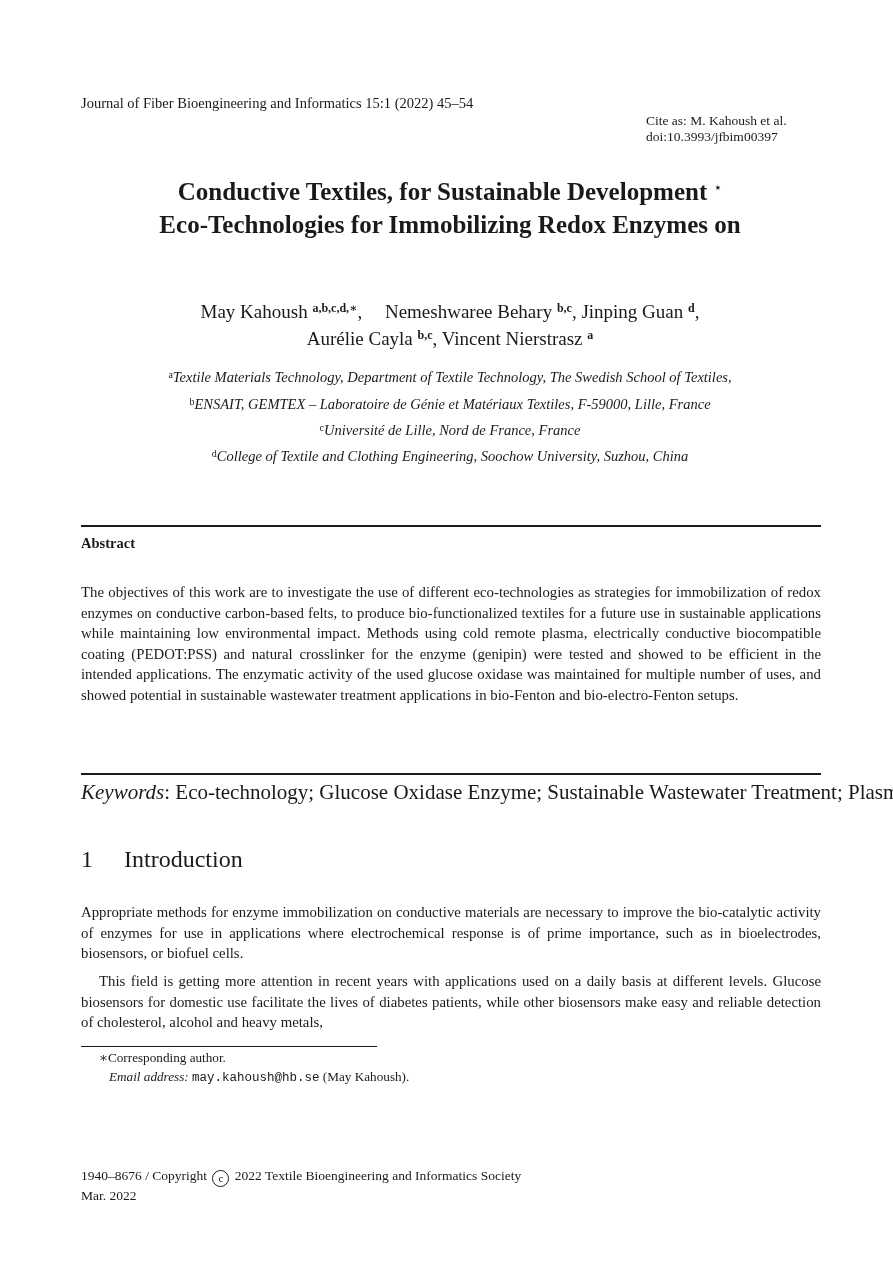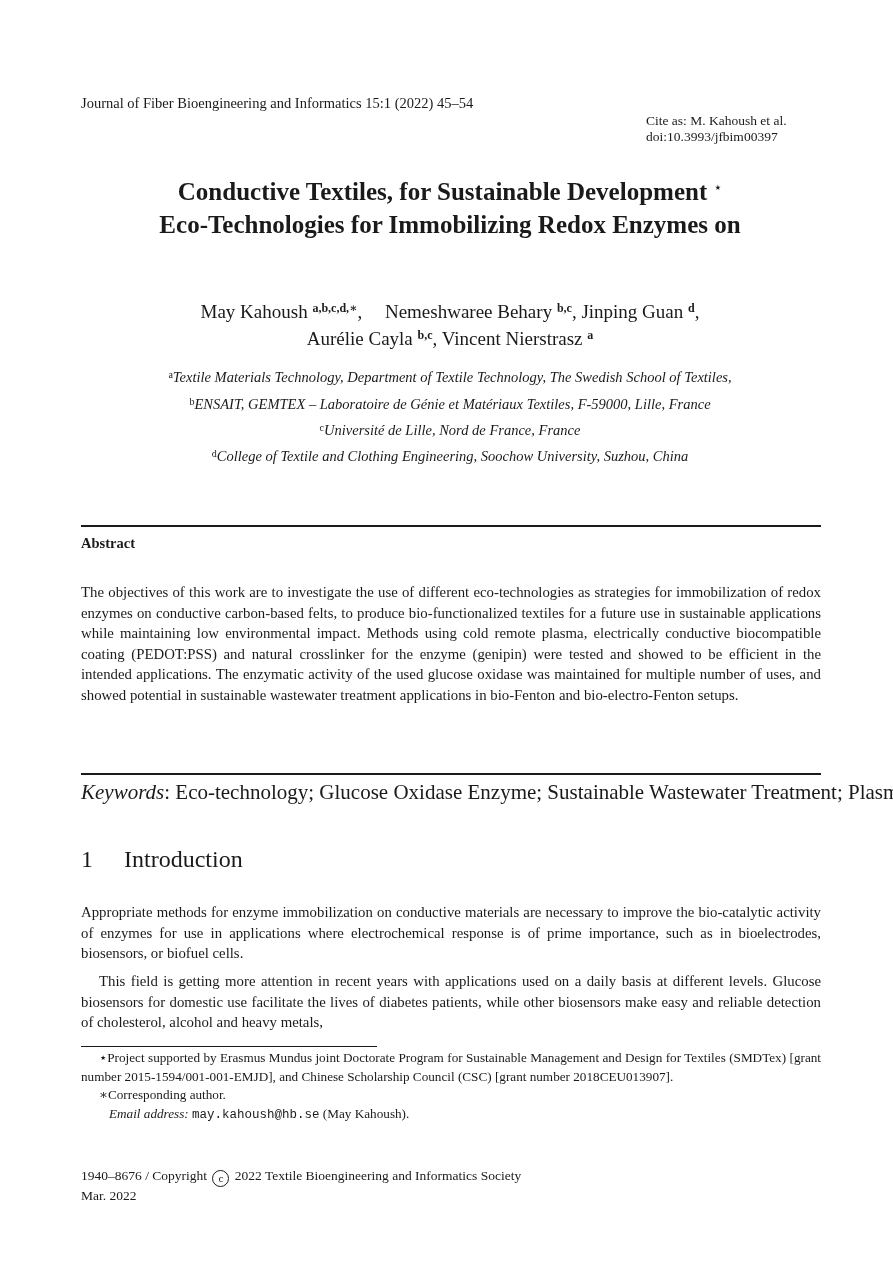--- a/index.html
+++ b/index.html
@@ -110,21 +110,20 @@
 <div class="abs serif body-text abstract-body">The objectives of this work are to investigate the use of different eco-technologies as strategies for immobilization of redox enzymes on conductive carbon-based felts, to produce bio-functionalized textiles for a future use in sustainable applications while maintaining low environmental impact. Methods using cold remote plasma, electrically conductive biocompatible coating (PEDOT:PSS) and natural crosslinker for the enzyme (genipin) were tested and showed to be efficient in the intended applications.  The enzymatic activity of the used glucose oxidase was maintained for multiple number of uses, and showed potential in sustainable wastewater treatment applications in bio-Fenton and bio-electro-Fenton setups.</div>
 <div class="abs serif keywords"><em>Keywords</em><span>: Eco-technology; Glucose Oxidase Enzyme; Sustainable Wastewater Treatment; Plasma</span></div>
 <div class="abs rule-bottom"></div>
 
 <div class="abs serif section-title"><span class="num">1</span><span>Introduction</span></div>
 <div class="abs serif body-text intro-p1">Appropriate methods for enzyme immobilization on conductive materials are necessary to improve the bio-catalytic activity of enzymes for use in applications where electrochemical response is of prime importance, such as in bioelectrodes, biosensors, or biofuel cells.</div>
 <div class="abs serif body-text intro-p2">This field is getting more attention in recent years with applications used on a daily basis at different levels.  Glucose biosensors for domestic use facilitate the lives of diabetes patients, while other biosensors make easy and reliable detection of cholesterol, alcohol and heavy metals,</div>
 
 <div class="abs fn-rule"></div>
 <div class="abs serif footnotes">
-  <div class="fn">⋆Project supported by Erasmus Mundus joint Doctorate Program for Sustainable Management and Design for Textiles (SMDTex) [grant number 2015-1594/001-001-EMJD], and Chinese Scholarship Council (CSC) [grant number 2018CEU013907].</div>
   <div class="fn">∗Corresponding author.</div>
   <div class="email"><em>Email address:</em> <span class="mono">may.kahoush@hb.se</span> <span>(May Kahoush).</span></div>
 </div>
 
 <div class="abs serif copyright">
   <div><span>1940–8676 / Copyright</span> <span class="copy-mark">c</span> <span>2022 Textile Bioengineering and Informatics Society</span></div>
   <div>Mar. 2022</div>
 </div>
 
 </body></html>

